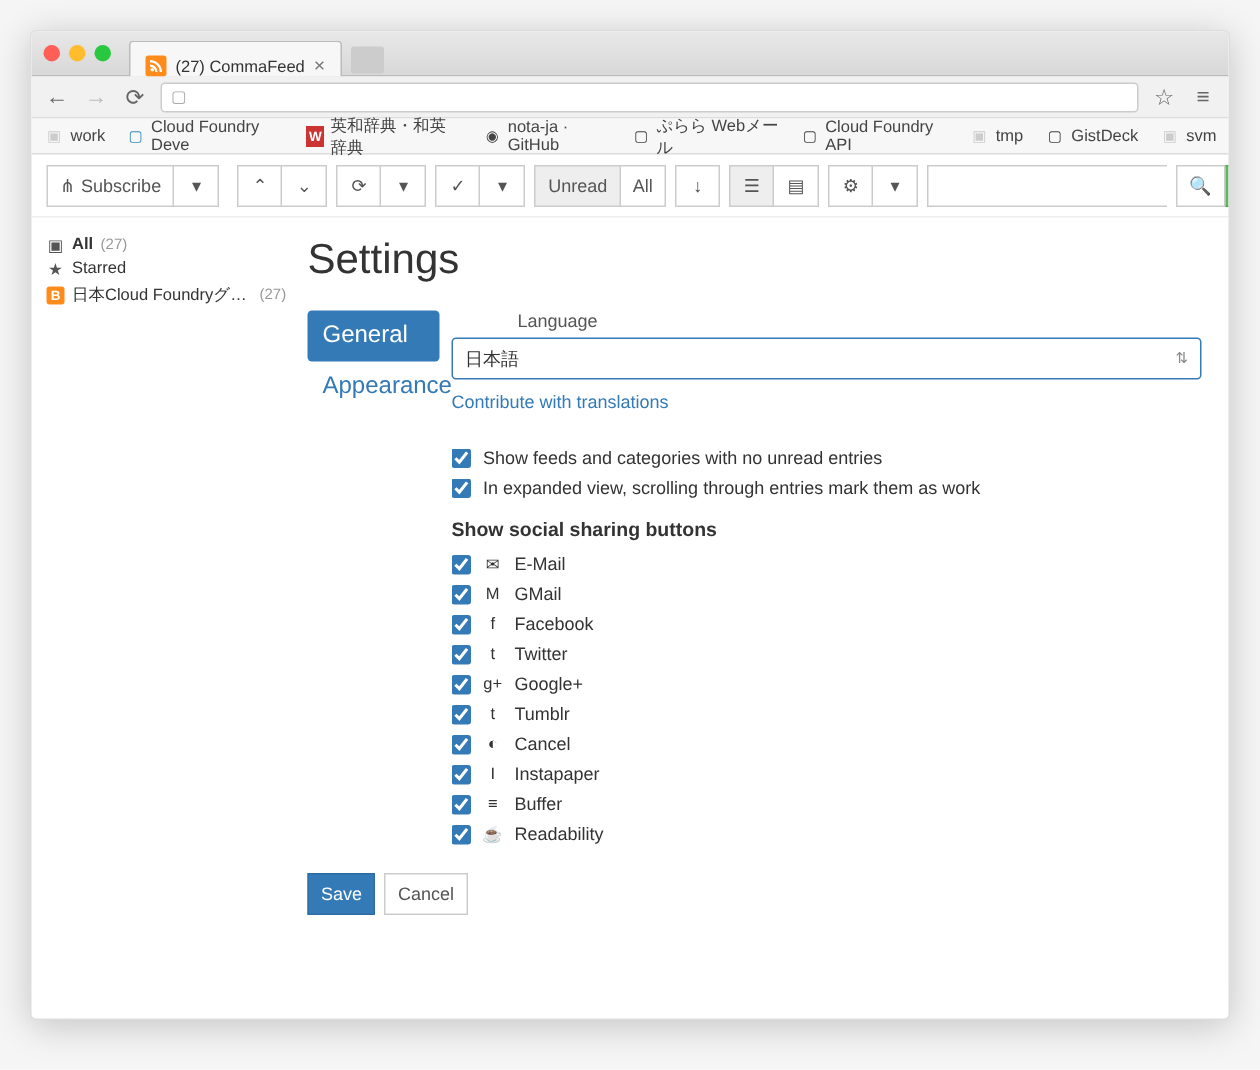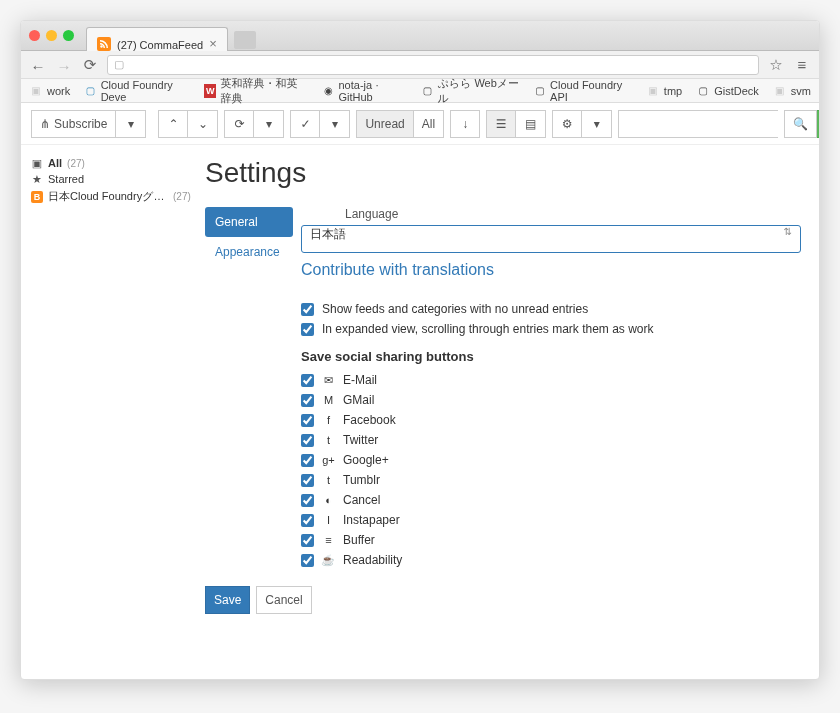--- a/index.html
+++ b/index.html
@@ -34,27 +34,27 @@
 .body { flex: 1; display: flex; overflow: hidden; }
 .sidebar { width: 180px; padding: 10px 10px; font-size: 11px; color: #333; }
 .sidebar .item { display: flex; align-items: center; gap: 5px; padding: 2px 0; cursor: pointer; }
 .sidebar .cnt { color: #999; font-size: 10px; }
 .sidebar .bicon { width: 12px; height: 12px; display: inline-flex; align-items: center; justify-content: center; color: #555; }
 .sidebar .bicon.orange { background: #ff8c1a; color: #fff; border-radius: 2px; }
 .content { flex: 1; padding: 12px 18px 20px 4px; overflow: auto; }
 h1 { font-size: 28px; font-weight: 500; margin-bottom: 18px; }
 .settings-row { display: flex; gap: 0; }
 .tabs { width: 88px; display: flex; flex-direction: column; }
-.tabs .t { padding: 8px 10px; font-size: 12px; color: #337ab7; cursor: pointer; border-radius: 3px; text-align: left; }
+.tabs .t { padding: 8px 10px; font-size: 16px; color: #337ab7; cursor: pointer; border-radius: 3px; text-align: left; }
 .tabs .t.active { background: #337ab7; color: #fff; }
 .pane { flex: 1; padding-left: 8px; }
 .lbl { font-size: 12px; color: #555; margin-bottom: 4px; display: block; margin-left: 44px; }
-.select { width: 100%; height: 28px; border: 1px solid #337ab7; border-radius: 3px; padding: 0 8px; font-size: 12px; background: #fff; position: relative; display: flex; justify-content: space-between; }
+.select { width: 100%; height: 28px; border: 1px solid #337ab7; border-radius: 3px; padding: 0 8px; font-size: 12px; background: #fff; position: relative; display: flex; align-items: center; justify-content: space-between; }
 .select .sel-arr { color: #888; font-size: 10px; }
-.link { color: #337ab7; font-size: 16px; cursor: pointer; display: inline-block; margin-top: 8px; }
+.link { color: #337ab7; font-size: 12px; cursor: pointer; display: inline-block; margin-top: 8px; }
 .checks { margin-top: 20px; }
 .chk { display: flex; align-items: center; gap: 8px; font-size: 12px; padding: 3px 0; }
 .chk input { accent-color: #337ab7; }
 .subhead { font-size: 13px; font-weight: 700; margin: 10px 0 6px; }
 .actions { margin-top: 16px; display: flex; gap: 6px; }
 .icon-sm { width: 13px; display: inline-flex; align-items: center; justify-content: center; font-size: 11px; color: #333; }
 </style>
 </head>
 <body>
 
@@ -237,21 +237,21 @@
             <div class="checks">
               <label class="chk">
                 <input type="checkbox" checked="" style="">
                 <span>Show feeds and categories with no unread entries</span>
               </label>
               <label class="chk">
                 <input type="checkbox" checked="" style="">
                 <span>In expanded view, scrolling through entries mark them as work</span>
               </label>
 
-              <div class="subhead">Save social sharing buttons</div>
+              <div class="subhead">Show social sharing buttons</div>
 
               <label class="chk">
                   <input type="checkbox" checked="" style="">
                   <span class="icon-sm">✉</span>
                   <span>E-Mail</span>
                 </label>
               <label class="chk">
                   <input type="checkbox" checked="" style="">
                   <span class="icon-sm">M</span>
                   <span>GMail</span>

